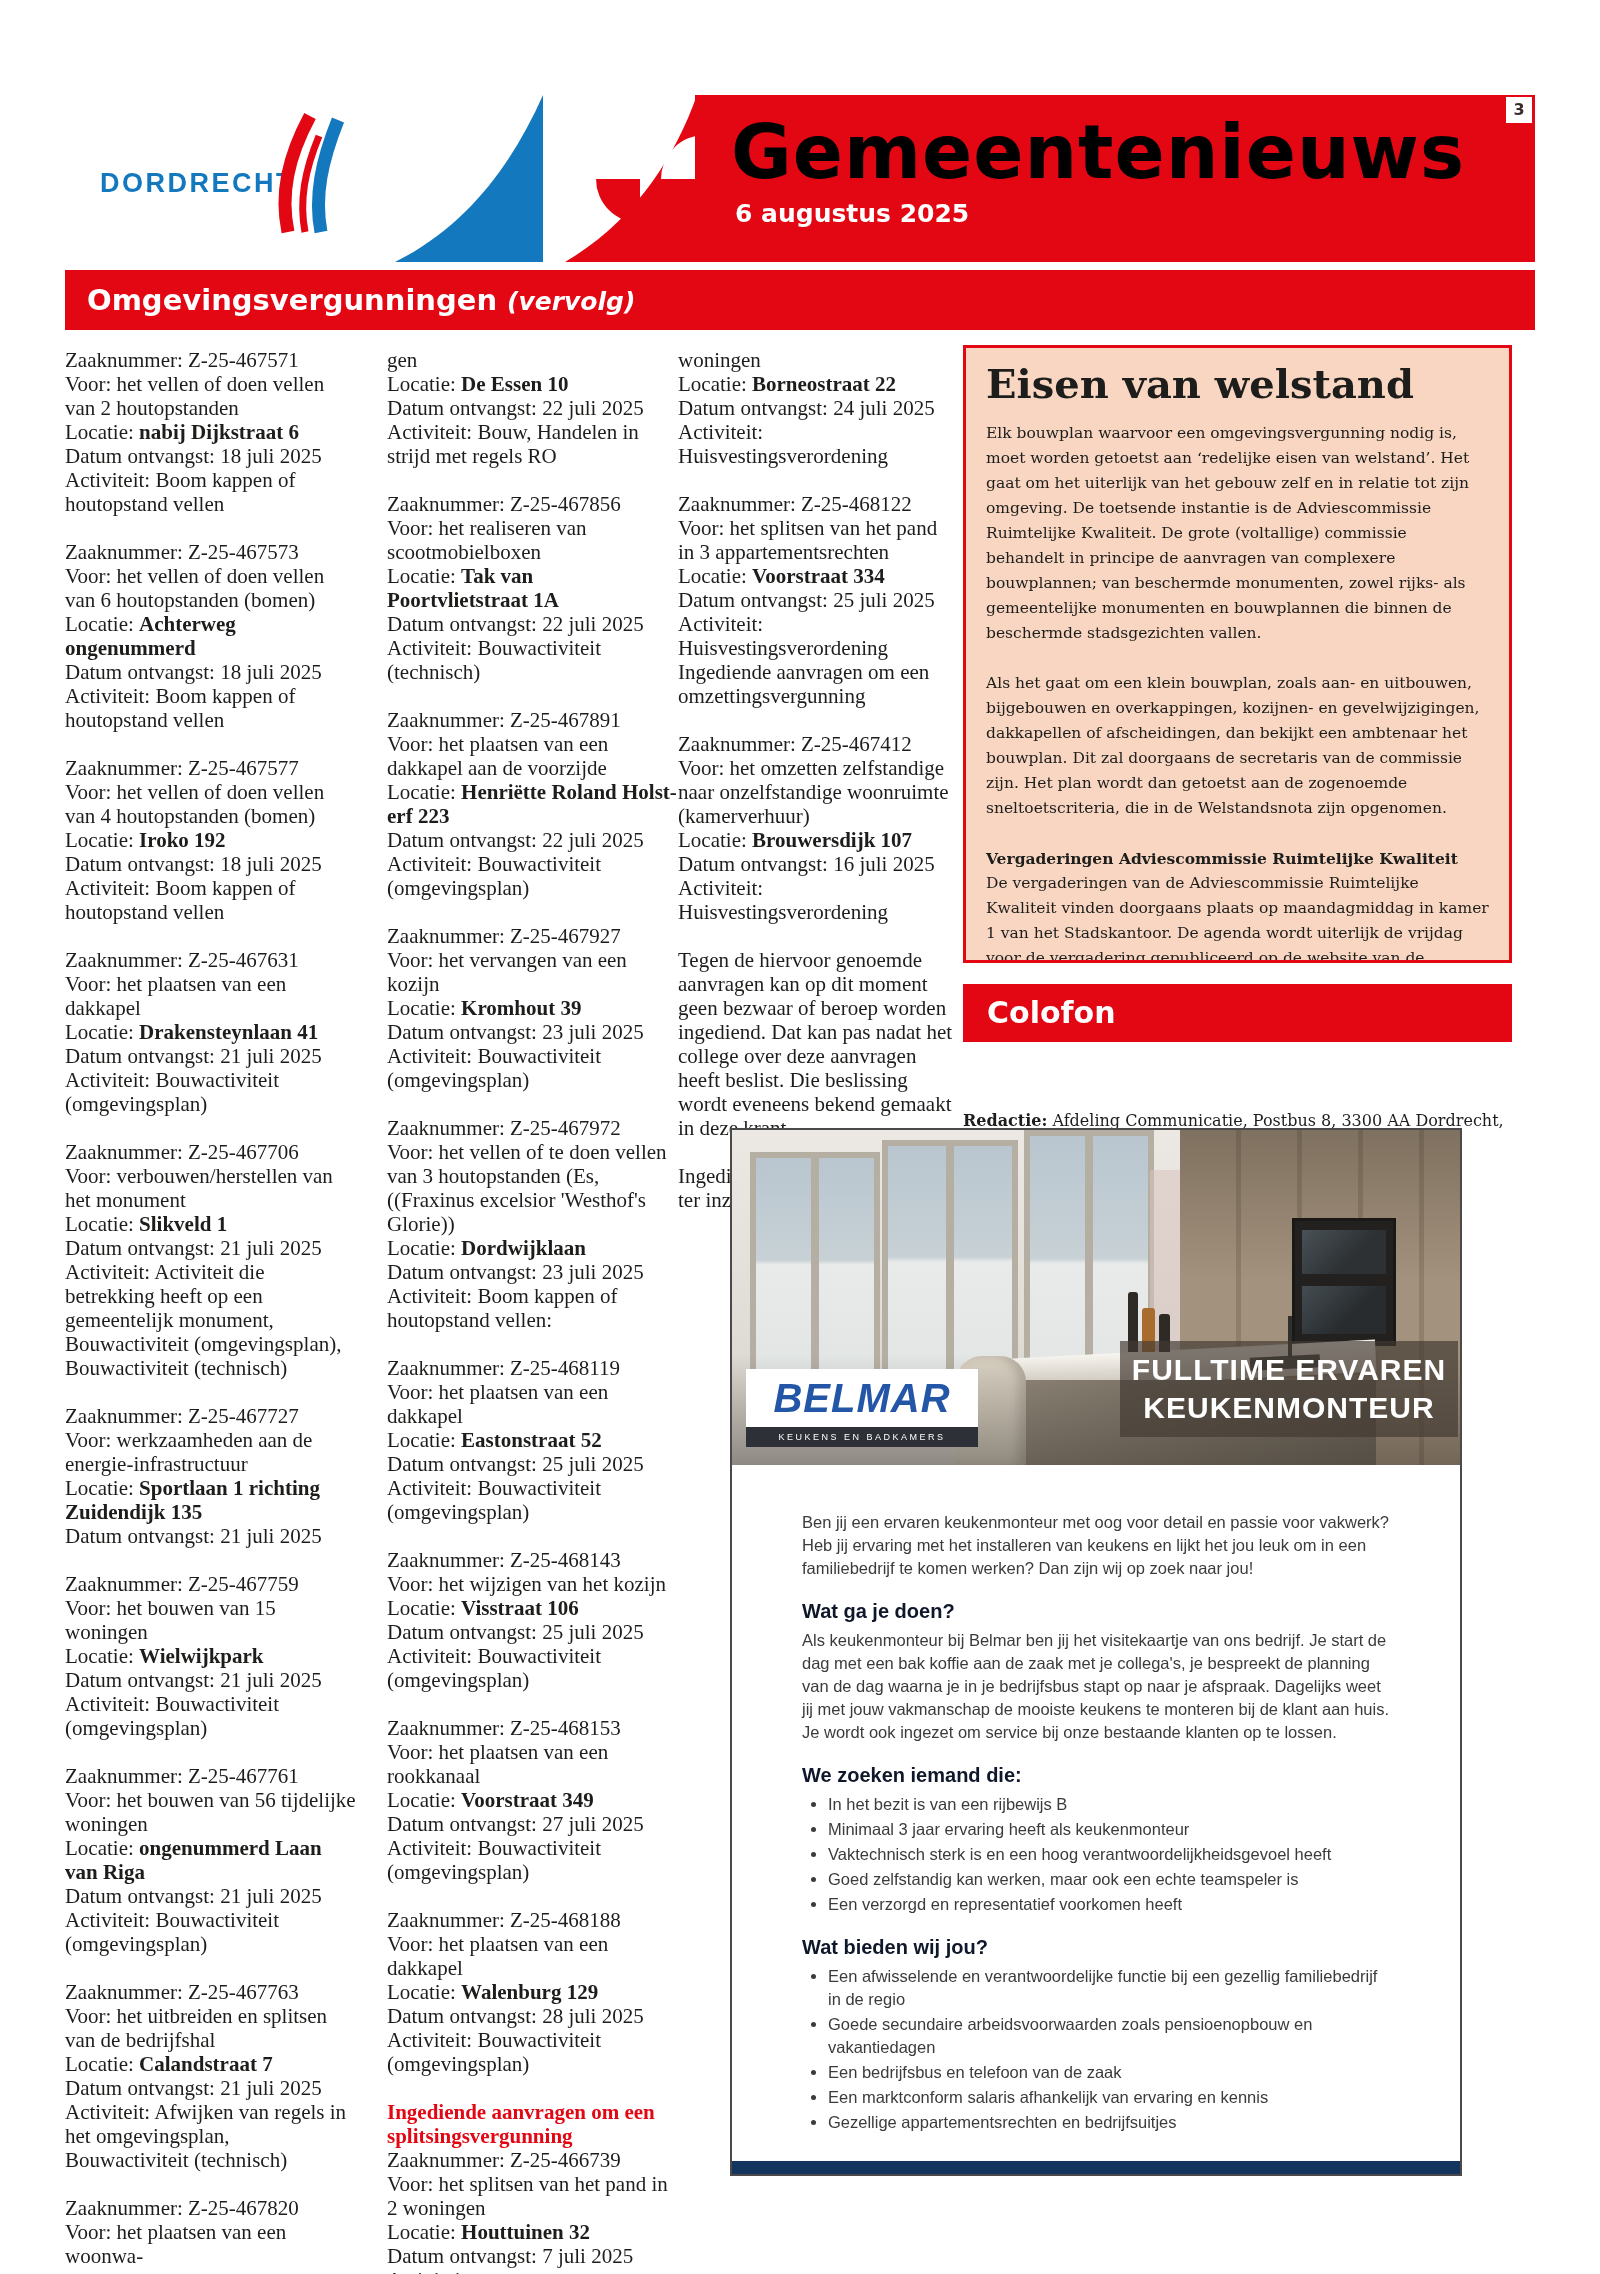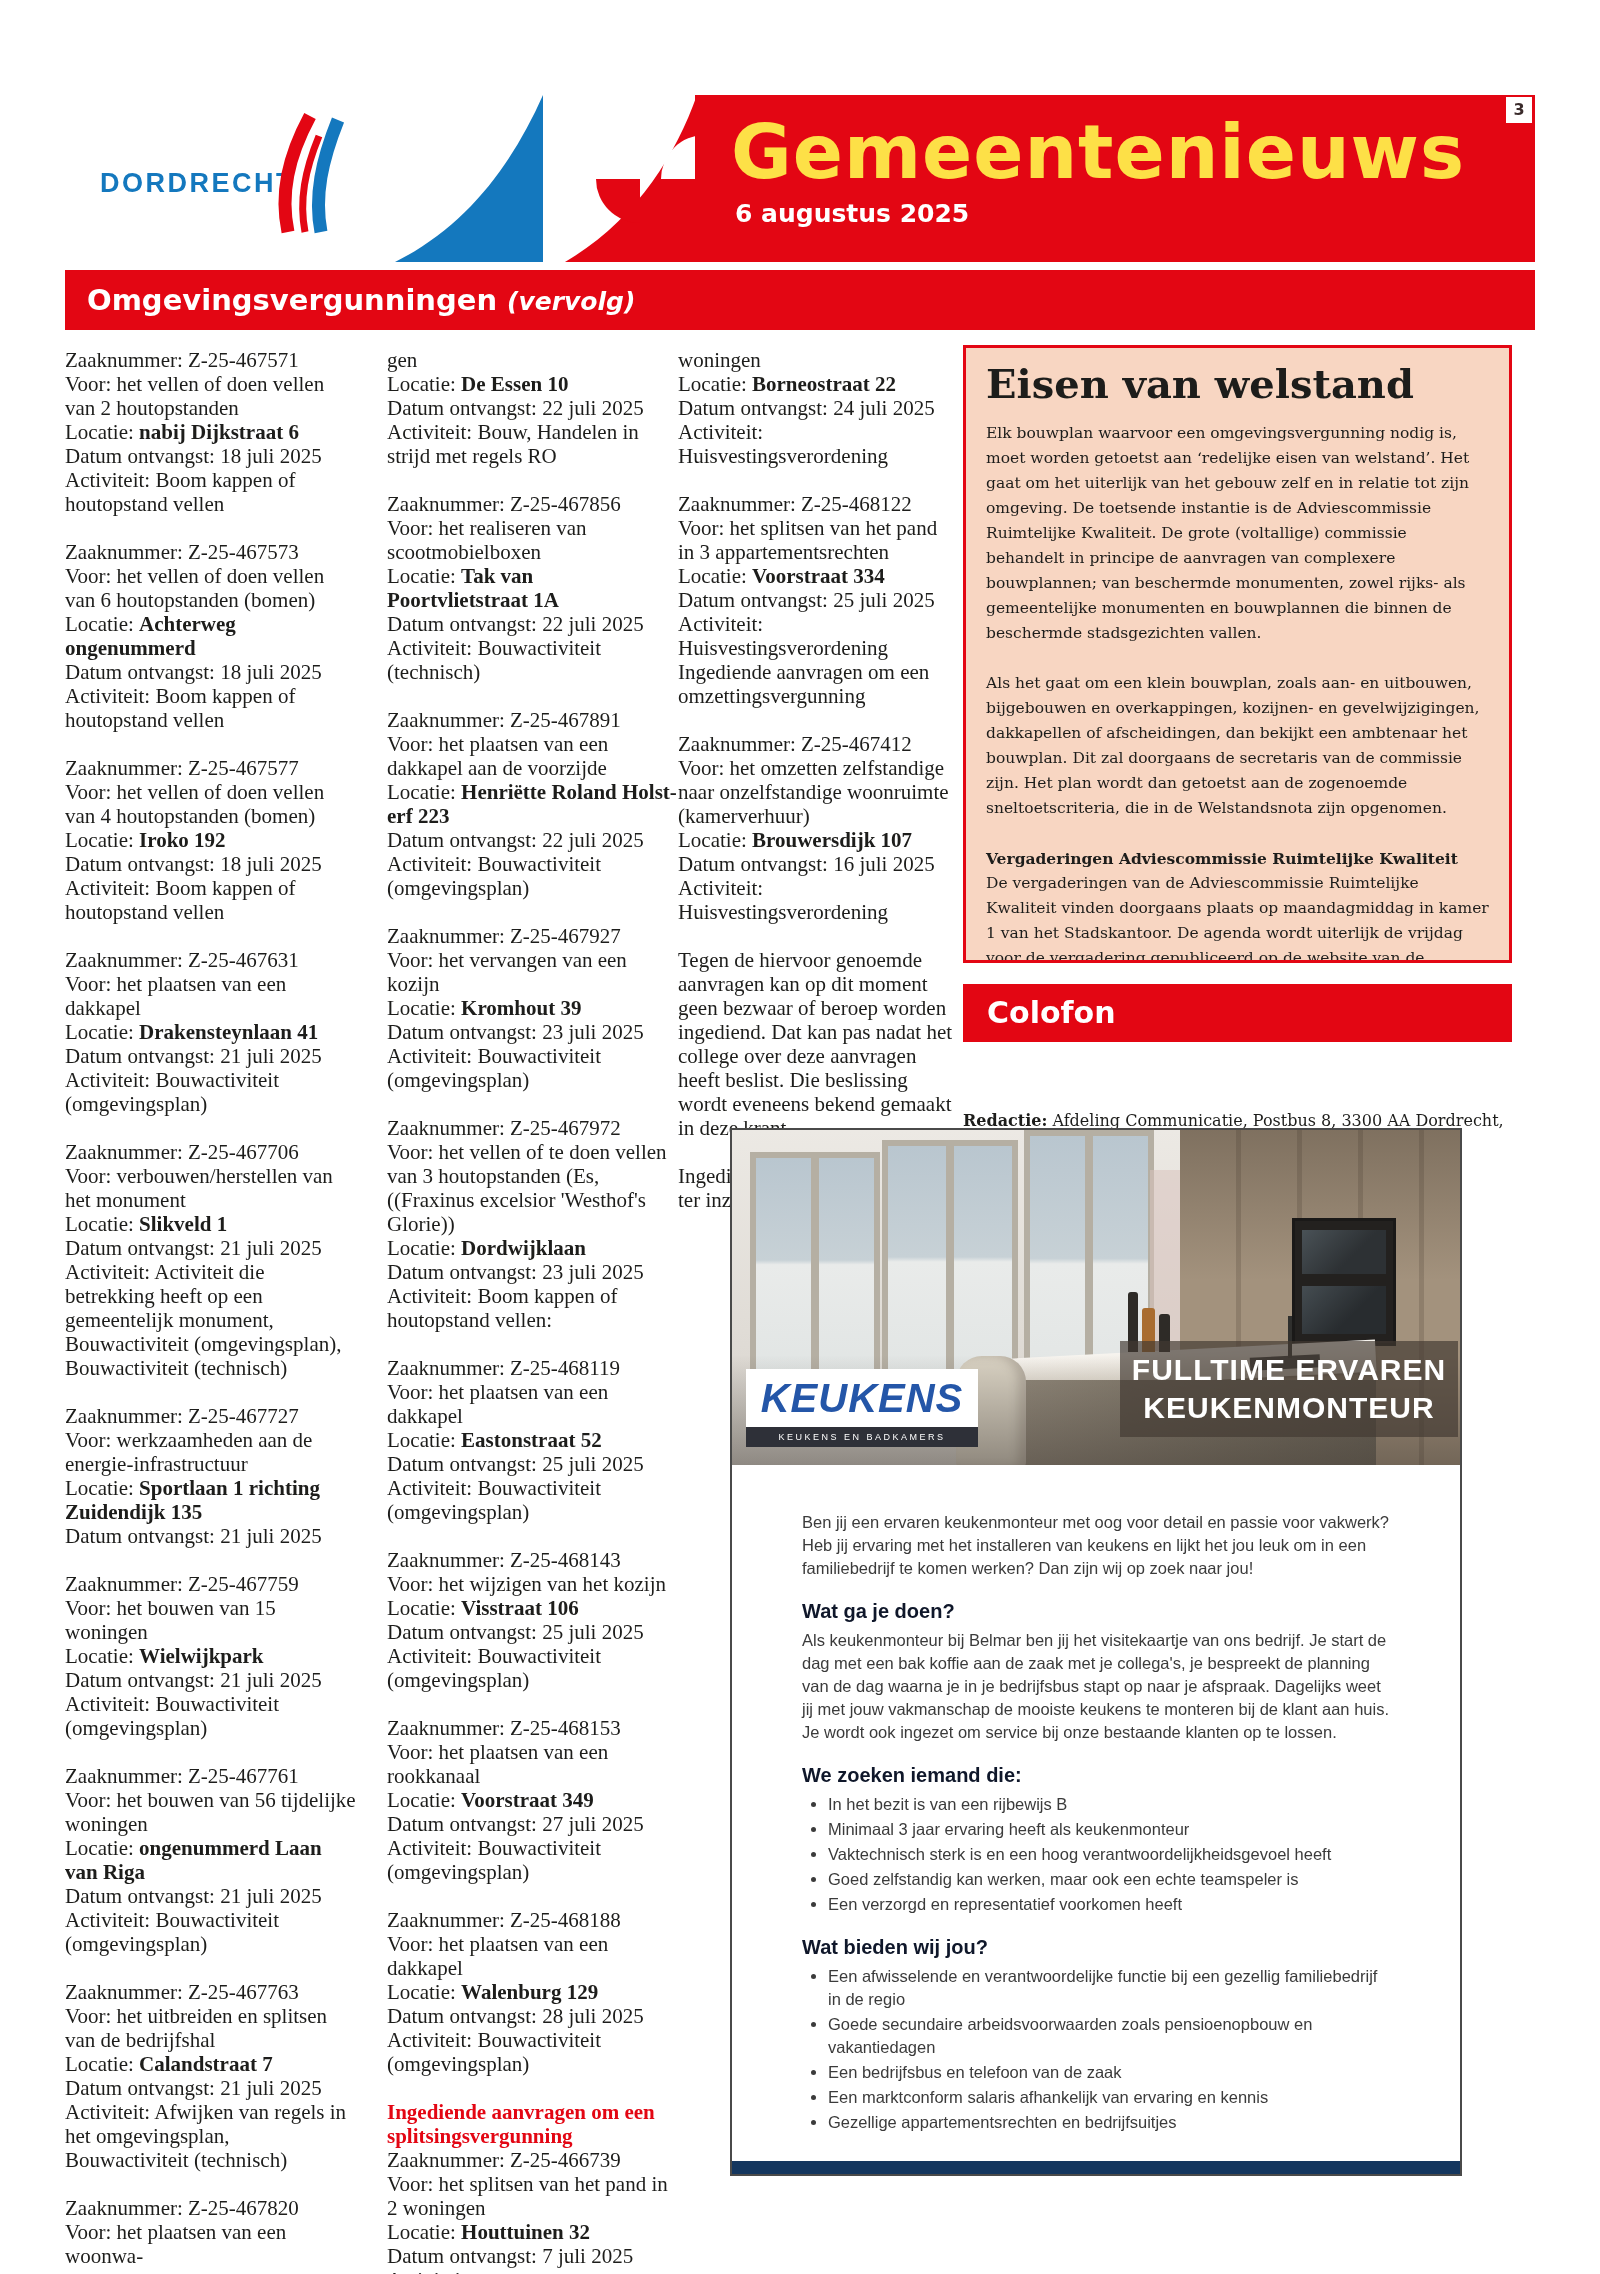--- a/index.html
+++ b/index.html
@@ -5,21 +5,21 @@
   html,body{margin:0;padding:0;background:#ffffff;}
   #page{position:relative;width:1600px;height:2274px;background:#fff;overflow:hidden;
         font-family:"DejaVu Serif", serif;color:#1d1d1b;}
   
   #logo-text{position:absolute;left:100px;top:168px;font-family:"Liberation Sans",sans-serif;
              font-weight:bold;font-size:27px;letter-spacing:2.5px;color:#1478be;}
   #logo-flame{position:absolute;left:272px;top:112px;}
   #swoosh{position:absolute;left:395px;top:95px;}
   #banner{position:absolute;left:695px;top:95px;width:840px;height:167px;background:#e30613;}
   #banner-title{position:absolute;left:36px;top:14px;font-family:"DejaVu Sans",sans-serif;
-                font-weight:800;font-size:74px;color:#fde047;letter-spacing:1px;white-space:nowrap;}
+                font-weight:800;font-size:74px;color:#000000;letter-spacing:1px;white-space:nowrap;}
   #banner-date{position:absolute;left:40px;top:104px;font-family:"DejaVu Sans",sans-serif;
                font-weight:bold;font-size:25px;color:#fff;}
   #page-number{position:absolute;left:1506px;top:97px;width:26px;height:26px;background:#fff;
                font-family:"DejaVu Sans",sans-serif;font-weight:bold;font-size:16px;color:#3a2b2b;
                text-align:center;line-height:26px;}
   
   #section-bar{position:absolute;left:65px;top:270px;width:1470px;height:60px;background:#e30613;}
   #section-bar .t{position:absolute;left:22px;top:0;line-height:60px;color:#fff;
                   font-family:"DejaVu Sans",sans-serif;font-weight:800;font-size:29px;}
   #section-bar .t em{font-size:25px;font-style:italic;margin-left:10px;}
@@ -331,21 +331,21 @@
       <div id="island-base"></div>
       <div id="sink"></div>
       <div id="faucet"></div>
       <div id="chair"></div>
       <div class="bottle" id="bottle-1"></div>
       <div class="bottle" id="bottle-2"></div>
       <div class="bottle" id="bottle-3"></div>
       <div id="photo-shade"></div>
       <div id="belmar">
         <div class="box">
-            <span class="word">KEUKENS</span>
+            <span class="word">BELMAR</span>
           </div>
         <div class="band">KEUKENS EN BADKAMERS</div>
       </div>
       <div id="ad-headline">
         <div>FULLTIME ERVAREN</div>
         <div>KEUKENMONTEUR</div>
       </div>
     </div>
     <div id="ad-body">
       <p>Ben jij een ervaren keukenmonteur met oog voor detail en passie voor vakwerk? Heb jij ervaring met het installeren van keukens en lijkt het jou leuk om in een familiebedrijf te komen werken? Dan zijn wij op zoek naar jou!</p>

